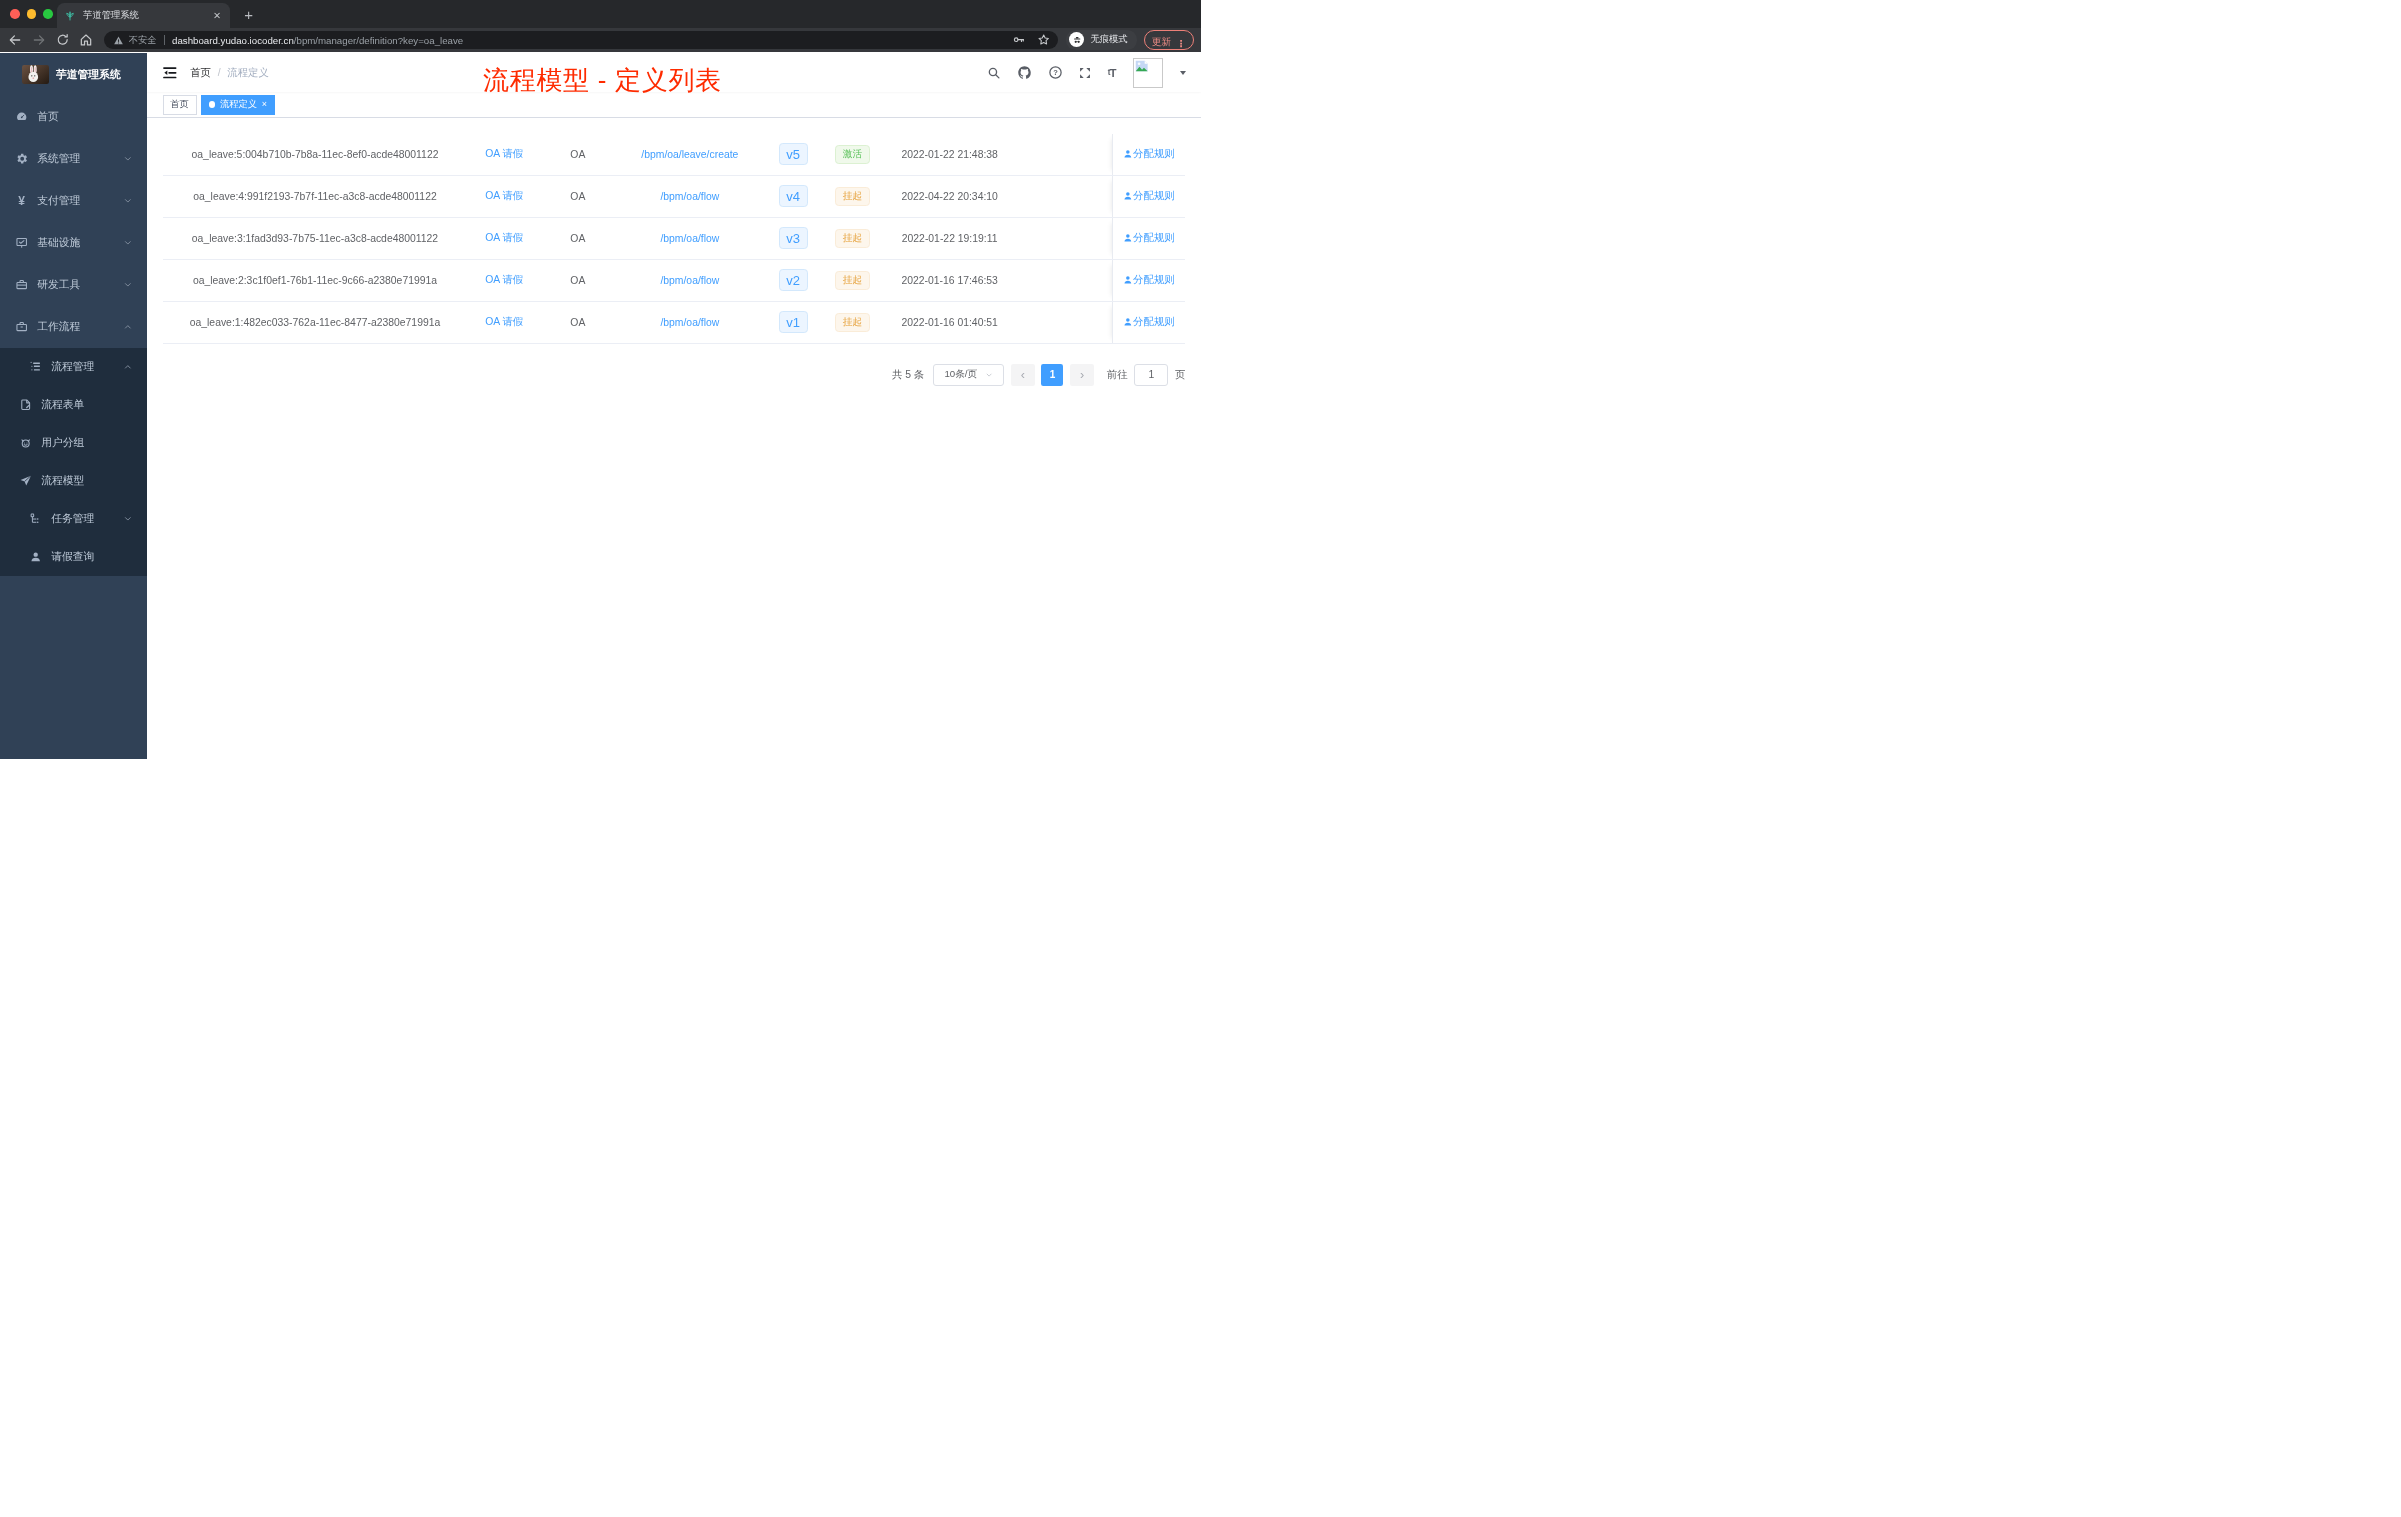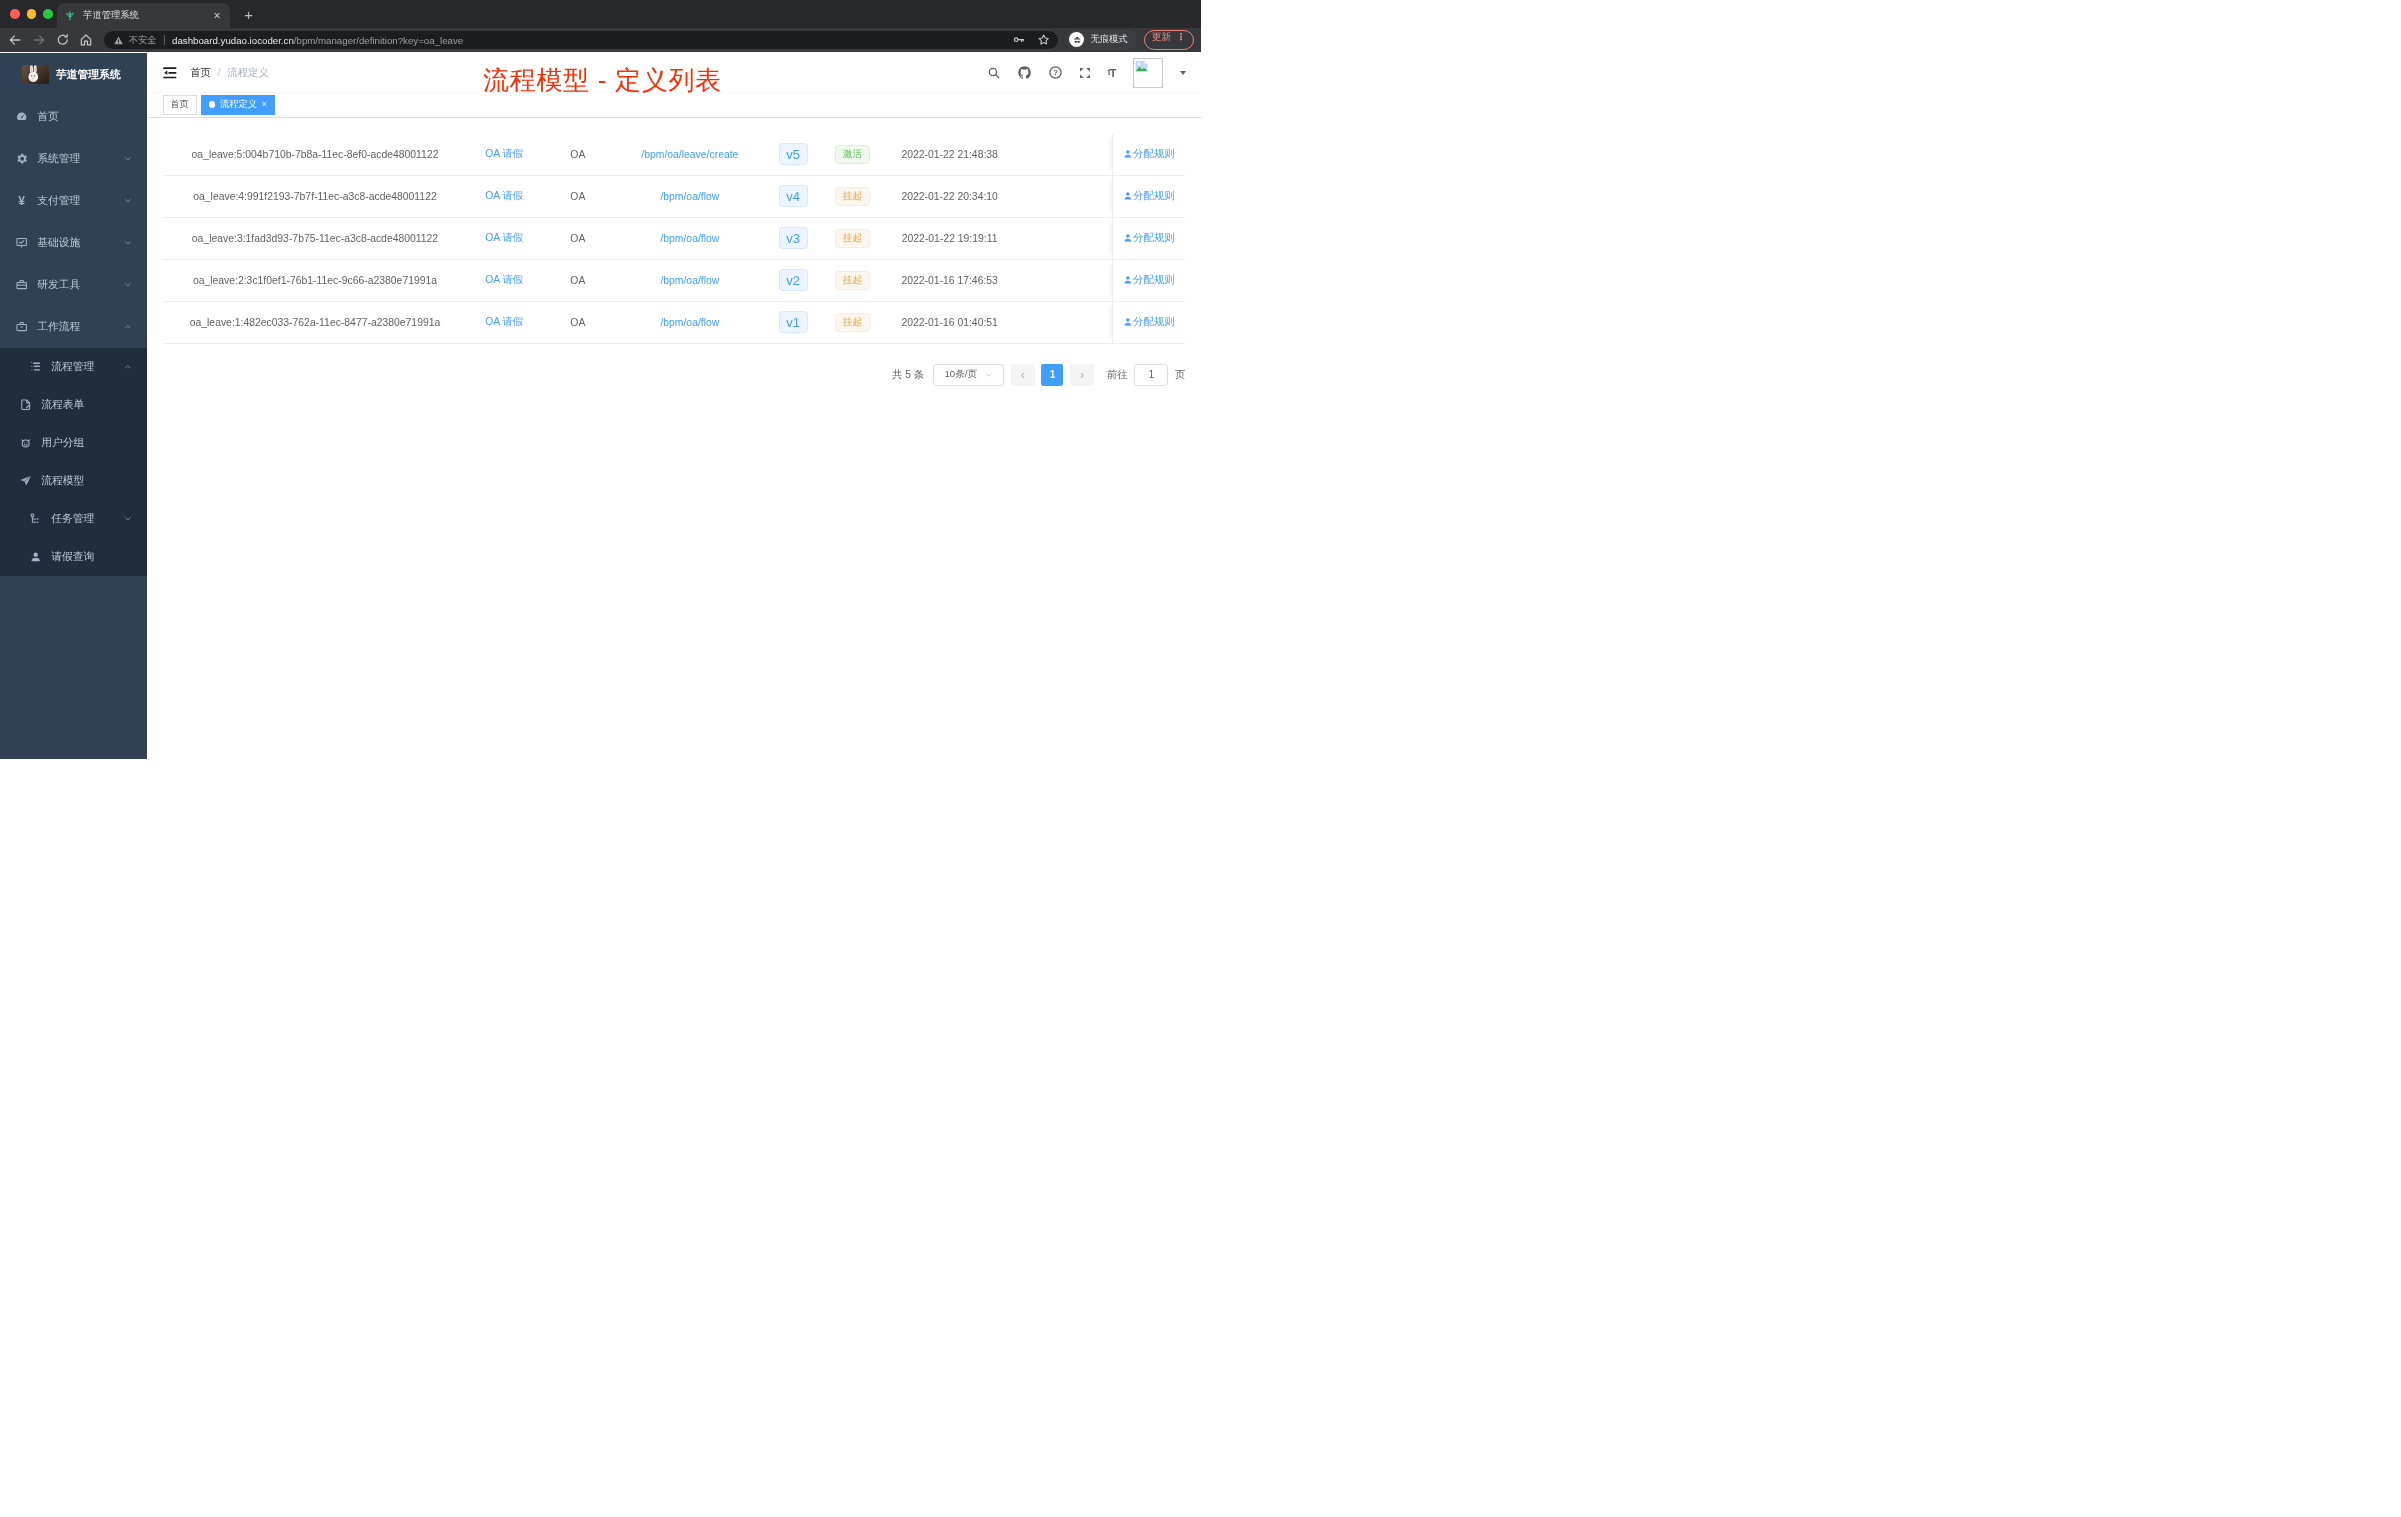--- a/index.html
+++ b/index.html
@@ -26,21 +26,21 @@
   .omni-div { width:0.7px; height:10.4px; background:#5f6368; margin:0 7.4px; }
   .omni-host { color:#e8eaed; font-size:9.7px; }
   .omni-path { color:#9aa0a6; font-size:9.7px; }
   .omni-spacer { flex:1; }
   .omni-right { display:flex; align-items:center; gap:12px; }
   .chip-incognito { height:19.3px; margin-left:8.2px; background:#3c3e42; border-radius:9.7px;
                     display:flex; align-items:center; padding:0 9px 0 3px; }
   .incog-circle { width:15px; height:15px; border-radius:50%; background:#fff; display:flex; align-items:center; justify-content:center; }
   .chip-incognito b { color:#e8eaed; font-size:9.3px; font-weight:400; margin-left:6px; white-space:nowrap; }
   .btn-update { height:19.3px; margin-left:7.4px; border:1.5px solid #ec8078; border-radius:10.4px; color:var(--update-red);
-                display:flex; align-items:flex-start; padding:0 6.7px; gap:5.2px; font-size:9.7px; white-space:nowrap; }
+                display:flex; align-items:flex-end; padding:0 6.7px; gap:5.2px; font-size:9.7px; white-space:nowrap; }
   .dots { font-size:9.7px; letter-spacing:0; color:var(--update-red); font-weight:700; }
 
   
   .app { position:absolute; top:53px; left:0; right:0; bottom:0; display:flex; }
   .sidebar { width:147px; background:var(--sidebar-bg); color:#bfcbd9; flex-shrink:0; overflow:hidden; }
   .logo-row { height:43px; display:flex; align-items:center; padding-left:21.5px; }
   .logo-img { width:27px; height:18.6px; border-radius:2.2px; background:linear-gradient(140deg,#6b5242,#241a12); position:relative; overflow:hidden; flex-shrink:0; }
   .logo-title { color:#fff; font-weight:700; font-size:10.8px; margin-left:7.4px; white-space:nowrap; }
   .mi { position:relative; display:flex; align-items:center; font-size:10.8px; color:#bfcbd9; cursor:pointer; }
   .mi .ic { width:15px; display:flex; justify-content:center; margin-right:8.2px; color:#a3b1c4; flex-shrink:0; }
@@ -508,21 +508,21 @@
             <div class="td c3">OA</div>
             <div class="td c4">
                 <span class="link">/bpm/oa/flow</span>
               </div>
             <div class="td c5">
                 <span class="vtag">v4</span>
               </div>
             <div class="td c6">
                 <span class="status warning">挂起</span>
               </div>
-            <div class="td c7">2022-01-22 20:34:10</div>
+            <div class="td c7">2022-04-22 20:34:10</div>
             <div class="td csp"></div>
             <div class="td c8">
                 <span class="action-link">
                   <svg width="9.7" height="9.7" viewBox="0 0 24 24" fill="currentColor">
                     <circle cx="12" cy="7.6" r="4.4"></circle>
                     <path d="M3.6 21c.5-4.8 3.9-7 8.4-7s7.9 2.2 8.4 7z"></path>
                   </svg>
                   <span>分配规则</span>
                 </span>
               </div>

